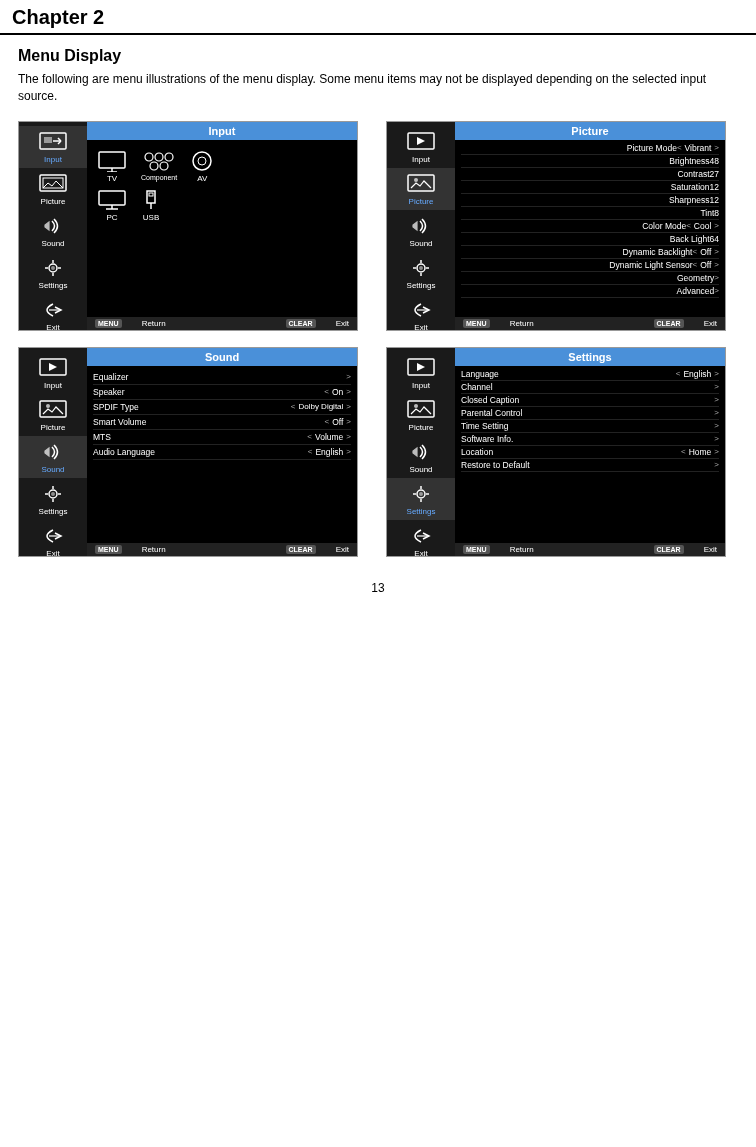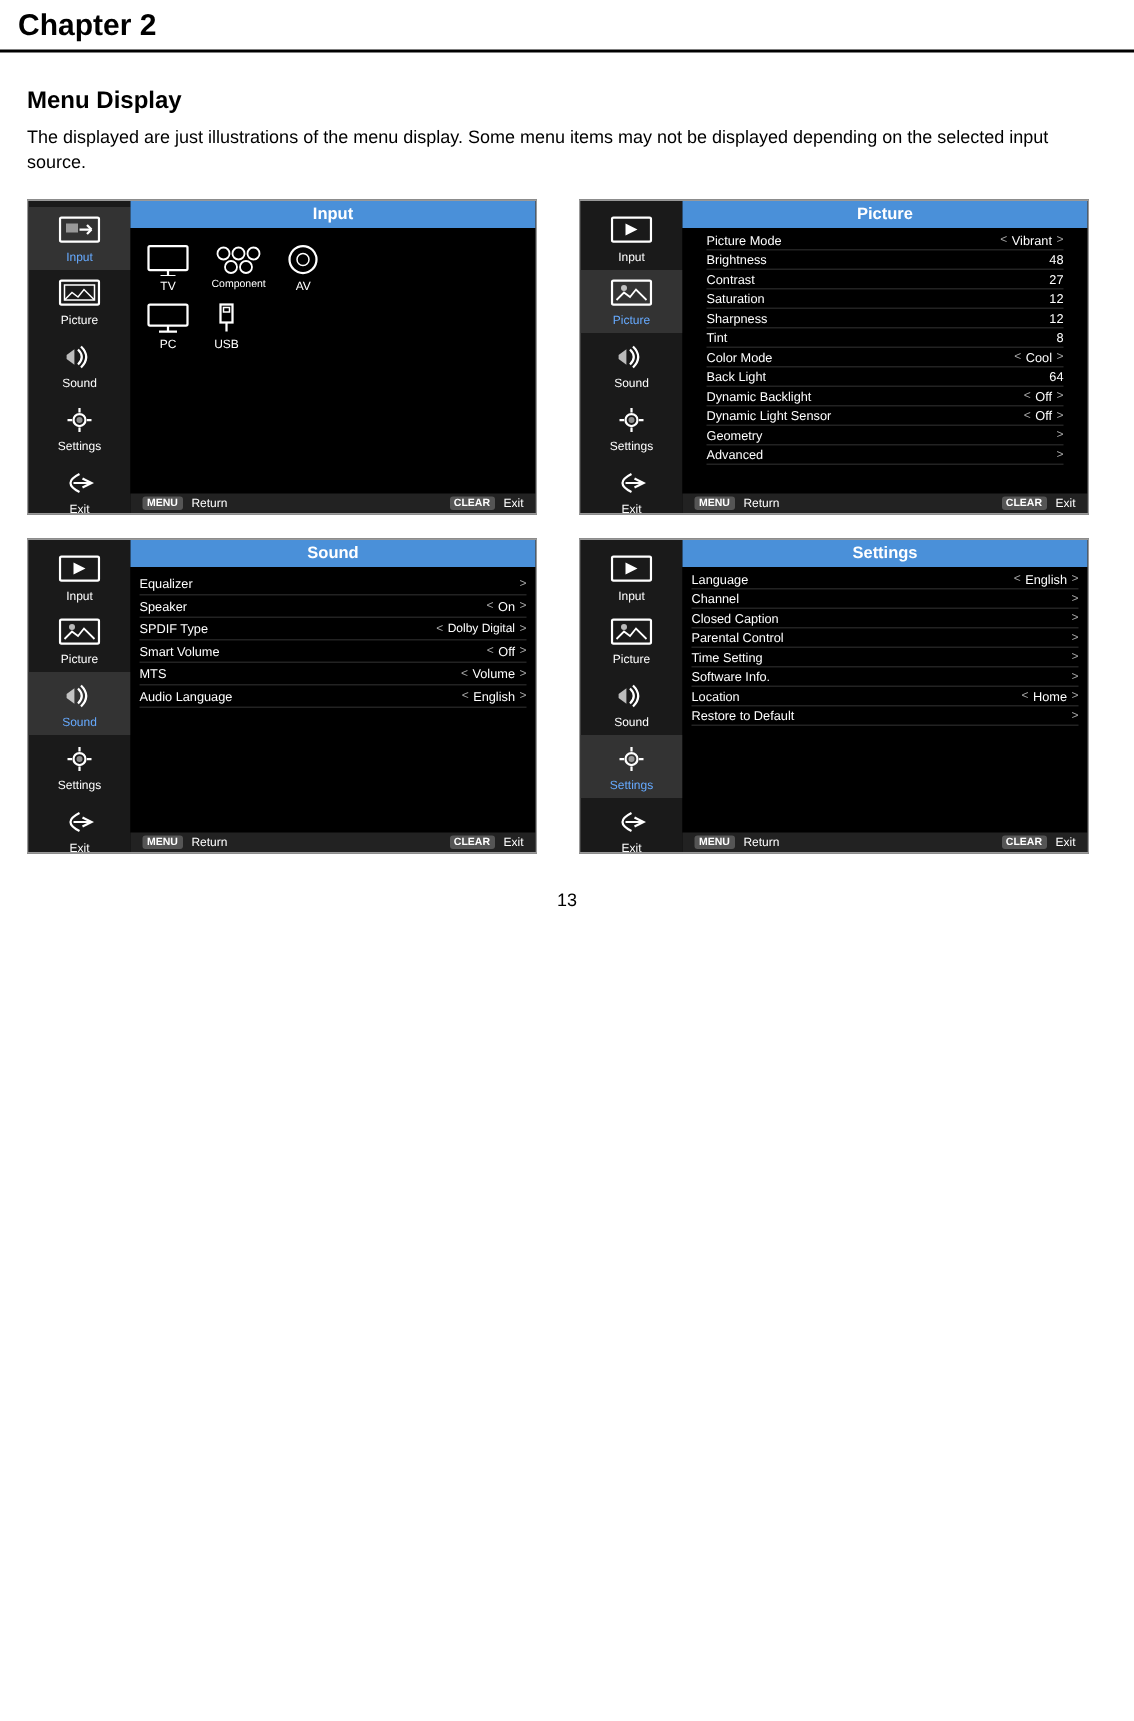--- a/index.html
+++ b/index.html
@@ -11,21 +11,21 @@
       min-height: 1147px;
     }
 
     
     .page-header {
       display: flex;
       justify-content: space-between;
       align-items: baseline;
       border-bottom: 2px solid #000;
       padding: 6px 12px 4px 12px;
-      margin-bottom: 24px;
+      margin-bottom: 12px;
     }
     .page-header .chapter-title {
       font-size: 20px;
       font-weight: bold;
     }
     .page-header .section-title {
       font-size: 20px;
       font-weight: bold;
     }
 
@@ -120,21 +120,21 @@
     .tv-content-footer {
       background: #222;
       display: flex;
       justify-content: space-between;
       padding: 2px 8px;
       align-items: center;
     }
     .tv-footer-btn {
       display: flex;
       align-items: flex-end;
-      gap: 6px;
+      gap: 20px;
       color: #fff;
       font-size: 8px;
     }
     .btn-icon {
       background: #555;
       color: #fff;
       font-size: 7px;
       padding: 1px 3px;
       border-radius: 2px;
       font-weight: bold;
@@ -211,21 +211,21 @@
   </style>
 </head>
 <body>
 
 <div class="page-header">
   <span class="chapter-title">Chapter 2</span>
 </div>
 
 <div class="content">
   <div class="menu-display-heading">Menu Display</div>
-  <div class="menu-display-desc">The displayed are just illustrations of the menu display. Some menu items may not be displayed depending on the selected input source.</div>
+  <div class="menu-display-desc">The following are menu illustrations of the menu display. Some menu items may not be displayed depending on the selected input source.</div>
 
   <div class="menu-grid">
 
     <div class="tv-menu">
 
       <div class="tv-sidebar">
         <div class="tv-sidebar-item active">
           <div class="icon-area">
             <svg width="28" height="20" viewBox="0 0 28 20" fill="none">
                 <rect x="1" y="1" width="26" height="16" rx="1" stroke="white" stroke-width="1.5"></rect>
@@ -400,21 +400,21 @@
                 <path d="M14 4 C14 4 8 7 8 10 C8 13 14 16 14 16" stroke="white" stroke-width="1.5" fill="none"></path>
                 <path d="M16 7 L22 10 L16 13" stroke="white" stroke-width="1.5" fill="none"></path>
                 <line x1="10" y1="10" x2="22" y2="10" stroke="white" stroke-width="1.2"></line>
               </svg>
           </div>
           <span class="item-label">Exit</span>
         </div>
       </div>
       <div class="tv-content">
         <div class="tv-content-header">Picture</div>
-        <div class="tv-content-body" style="padding: 2px 16px;">
+        <div class="tv-content-body" style="padding: 2px 6px; text-align: right;">
           <div class="menu-row">
             <span class="menu-row-label">Picture Mode</span>
             <span class="menu-row-value">
               <span class="menu-row-arrow">&lt;</span>
               <span>Vibrant</span>
               <span class="menu-row-arrow">&gt;</span>
             </span>
           </div>
           <div class="menu-row">
             <span class="menu-row-label">Brightness</span>

